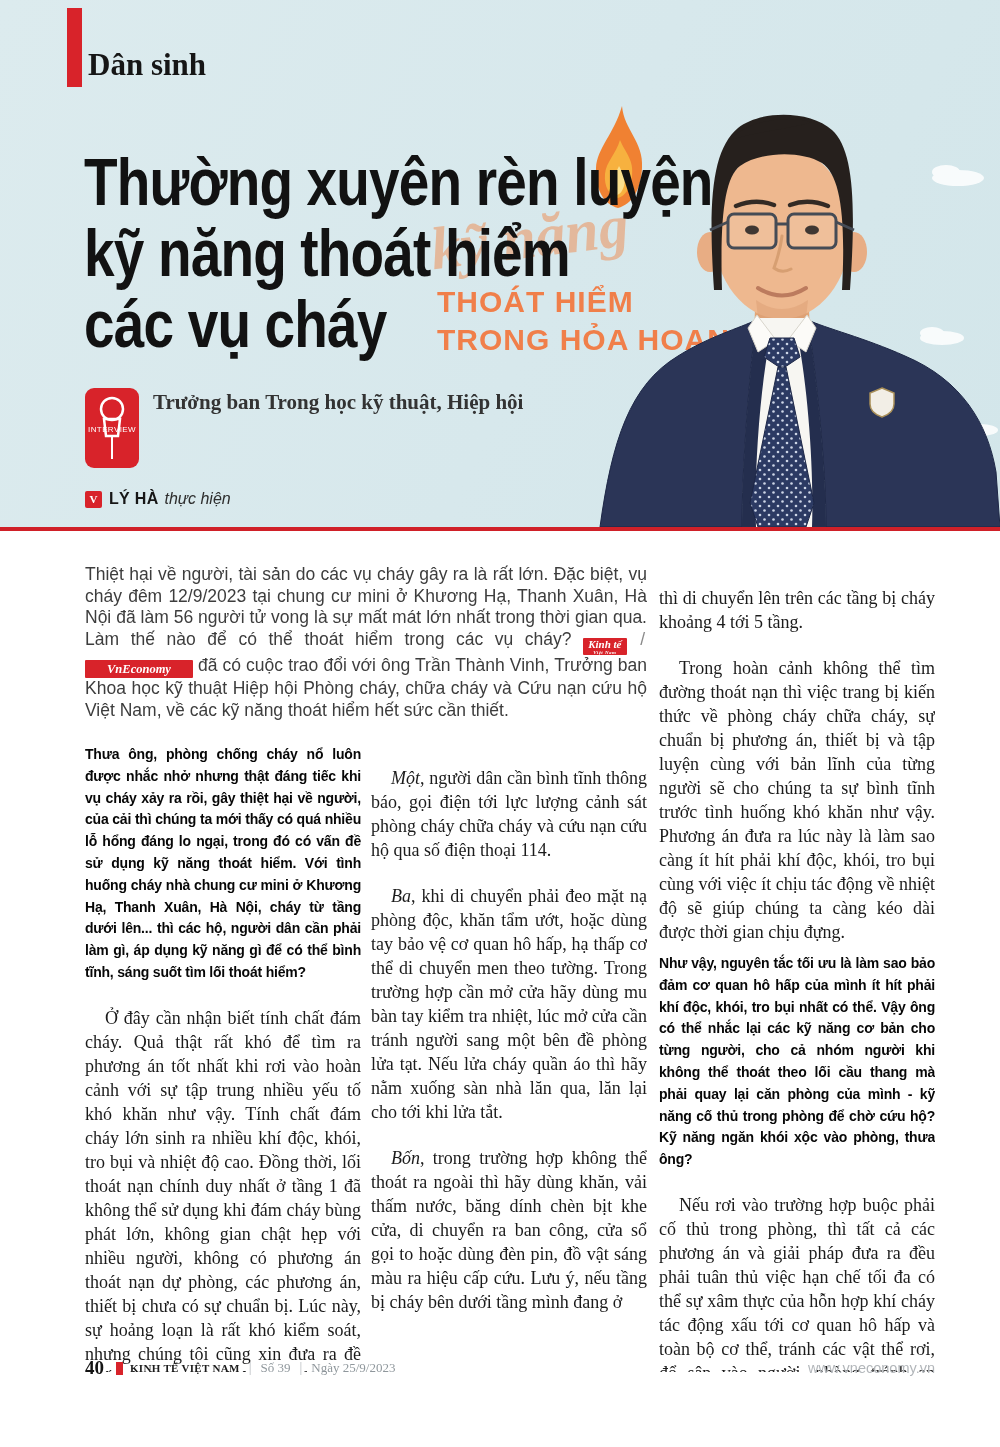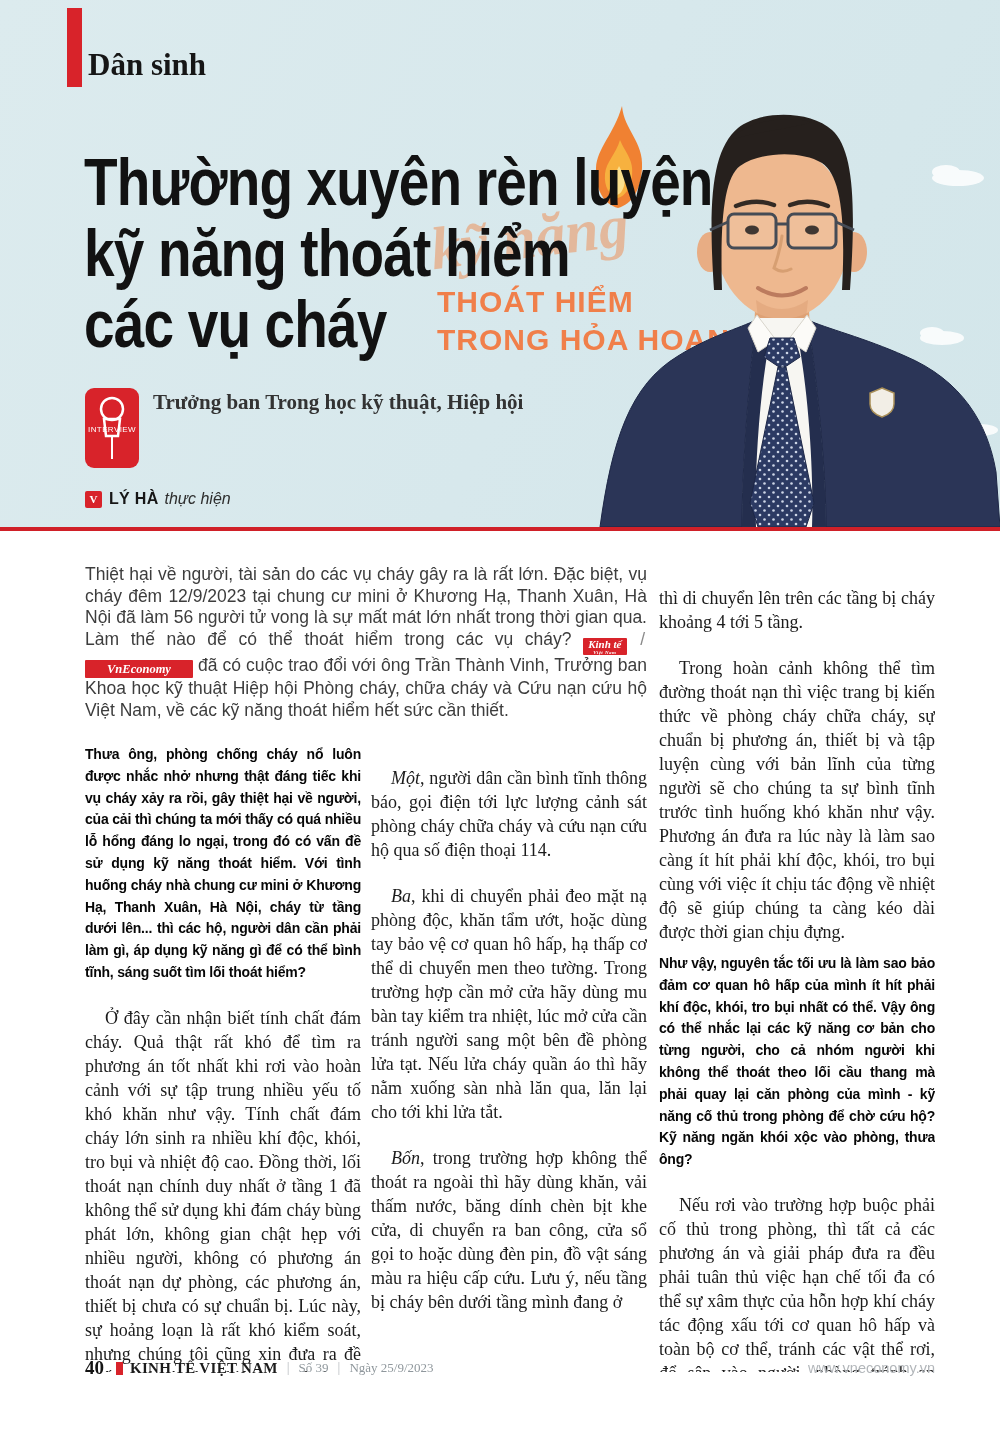--- a/index.html
+++ b/index.html
@@ -87,21 +87,21 @@
   .serif .lead { font-style:italic; }
   .indent { text-indent:20px; }
 
   
   .footer {
     position:absolute; left:85px; top:1356px; width:850px; height:24px;
     display:flex; align-items:center; font-family:"Liberation Serif", serif;
   }
   .page-num { font-weight:700; font-size:19px; color:#141414; }
   .footer-redsq { width:7px; height:13px; background:#d8232a; margin:0 7px 0 12px; }
-  .pub-name { font-weight:700; font-size:15px; color:#1c1c1c; letter-spacing:.3px; }
+  .pub-name { font-weight:700; font-size:11px; color:#1c1c1c; letter-spacing:.3px; }
   .footer-sep { color:#b9bec2; margin:0 9px; font-size:14px; }
   .footer-gray { color:#8f979c; font-size:13px; }
   .website { margin-left:auto; font-family:"Liberation Sans", sans-serif; font-size:14.5px; color:#b2b6ba; }
 </style>
 </head>
 <body>
 
 <div class="page">
 
   <div class="header">

